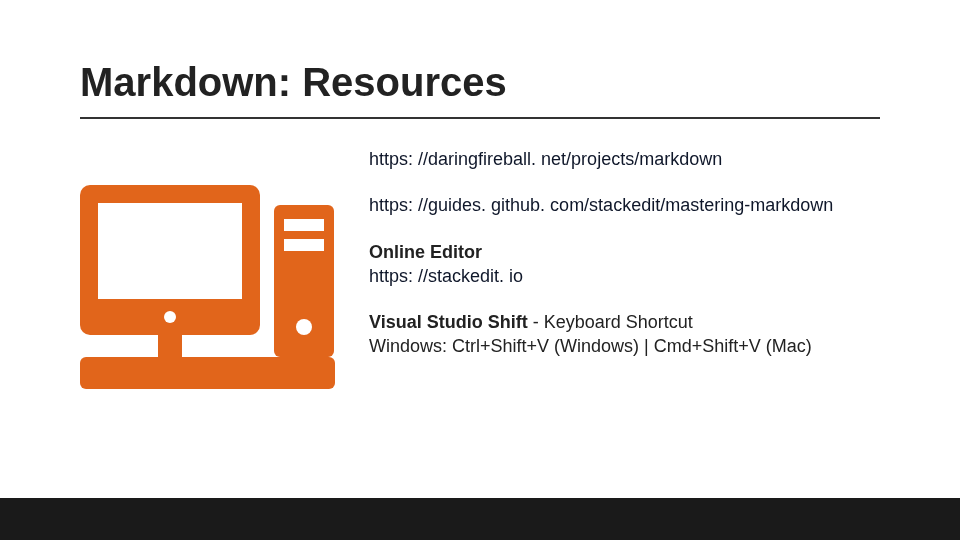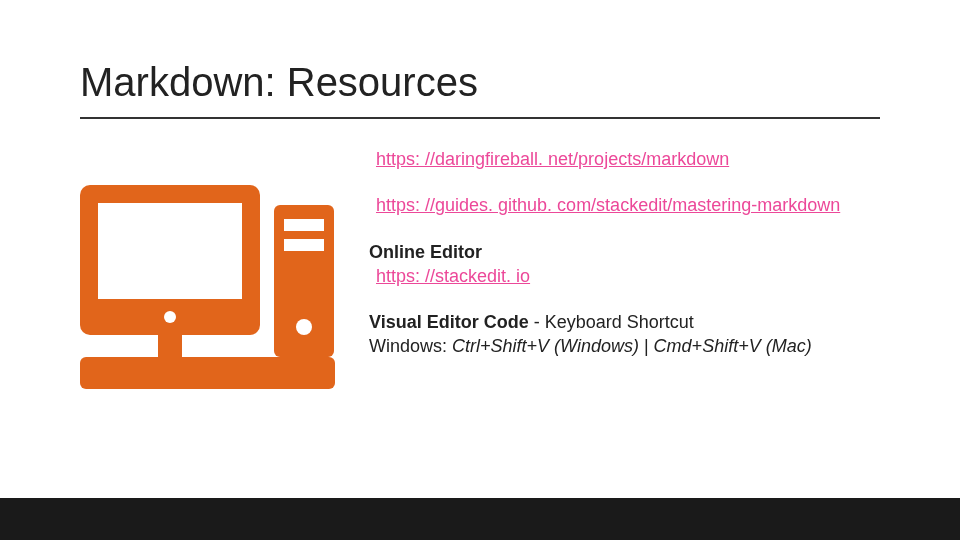--- a/index.html
+++ b/index.html
@@ -12,21 +12,21 @@
     overflow: hidden;
   }
   .slide {
     width: 960px;
     height: 540px;
     position: relative;
     padding: 60px 80px 0 80px;
   }
   .title {
     font-size: 40px;
-    font-weight: 400;
+    font-weight: 700;
     color: #222;
     padding-bottom: 12px;
     border-bottom: 2px solid #333;
     margin-bottom: 28px;
   }
   .content {
     display: flex;
     align-items: flex-start;
     gap: 34px;
   }
@@ -36,27 +36,25 @@
   }
   .resources {
     flex: 1 1 auto;
     font-size: 18px;
     color: #222;
     line-height: 1.35;
   }
   .res-block { margin-bottom: 22px; }
   .res-label { font-weight: 700; }
   .res-link {
-    color: #ec4899;
-    text-decoration: underline;
+    color: #0f172a;
     cursor: pointer;
-    margin-left: 7px;
   }
   .vsc-line1 .bold { font-weight: 700; }
-  .vsc-line2 .italic { font-style: italic; }
+  .vsc-line2 .italic { }
   .bottom-bar {
     position: absolute;
     left: 0; right: 0; bottom: 0;
     height: 42px;
     background: #1a1a1a;
   }
 </style>
 </head>
 <body>
 
@@ -98,21 +96,21 @@
         <a class="res-link">https: //guides. github. com/stackedit/mastering-markdown</a>
       </div>
 
       <div class="res-block">
         <div class="res-label">Online Editor</div>
         <a class="res-link">https: //stackedit. io</a>
       </div>
 
       <div class="res-block">
         <div class="vsc-line1">
-          <span class="bold">Visual Editor Code</span><span> - Keyboard Shortcut</span>
+          <span class="bold">Visual Studio Shift</span><span> - Keyboard Shortcut</span>
         </div>
         <div class="vsc-line2">
           <span>Windows: </span><span class="italic">Ctrl+Shift+V (Windows)</span><span> | </span><span class="italic">Cmd+Shift+V (Mac)</span>
         </div>
       </div>
 
     </div>
   </div>
 
   <div class="bottom-bar"></div>

